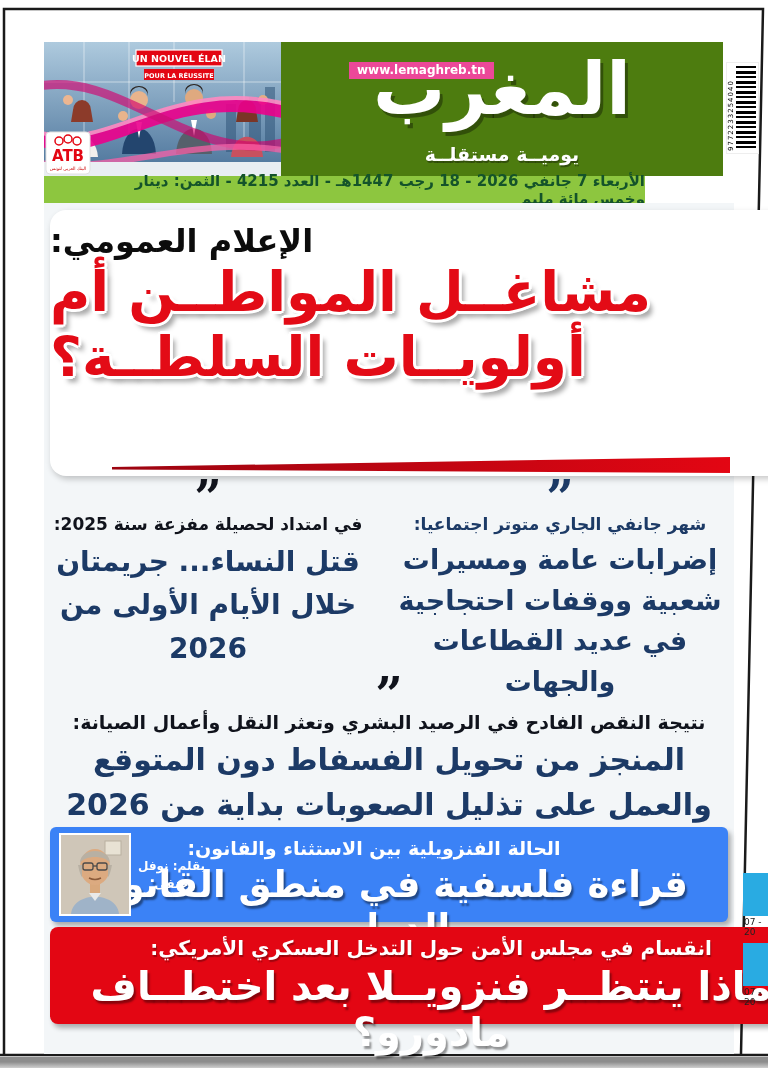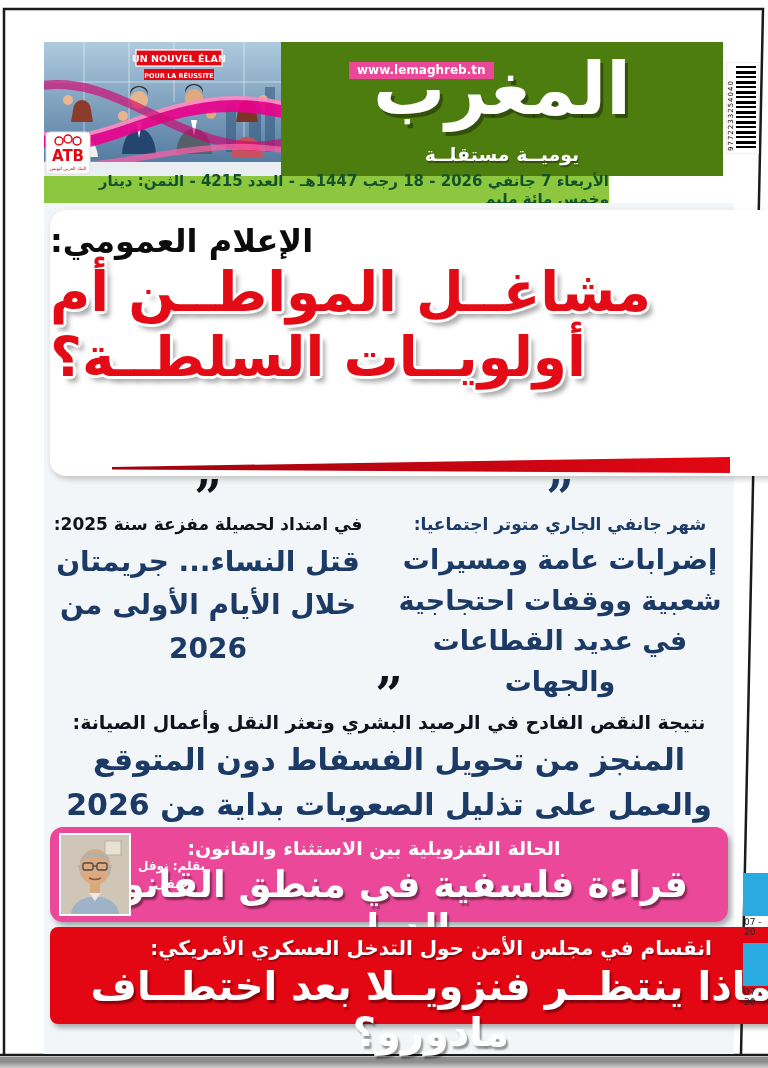--- a/index.html
+++ b/index.html
@@ -23,21 +23,21 @@
   #paper-subtitle{color:#fff;font-weight:bold;font-size:19px;direction:rtl;margin-top:20px;
                text-shadow:1px 2px 0 rgba(0,0,0,.35);}
   #barcode{left:726px;top:62px;width:31px;height:90px;background:#fff;border:1px solid #eee;}
   #barcode-bars{position:absolute;right:2px;top:3px;bottom:3px;width:20px;
      background:repeating-linear-gradient(180deg,#000 0 2px,#fff 2px 5px,#000 5px 8px,#fff 8px 10px);}
   #barcode-digits{position:absolute;left:0;top:2px;height:86px;writing-mode:vertical-rl;
      transform:rotate(180deg);font-size:7px;letter-spacing:1px;color:#000;}
 
   #dateline{left:44px;top:176px;width:565px;height:27px;background:#8dc63f;
             color:#14532a;font-weight:bold;font-size:15px;direction:rtl;
-            display:flex;align-items:center;justify-content:center;}
+            display:flex;align-items:center;justify-content:center;padding-left:36px;}
 
   
   #panel{left:44px;top:203px;width:690px;height:851px;background:#f3f6f8;}
 
   #lead-card{position:absolute;left:6px;top:7px;width:760px;height:266px;background:#fff;
              border-radius:16px;box-shadow:2px 3px 6px rgba(0,0,0,.22);text-align:left;direction:rtl;}
   #lead-kicker{font-size:32px;font-weight:bold;color:#0c0c0c;margin-top:12px;direction:rtl;}
   .lead-line{font-size:55px;font-weight:bold;color:#e30b16;line-height:1.18;direction:rtl;
      text-shadow:-2px -2px 0 #fff,2px -2px 0 #fff,-2px 2px 0 #fff,2px 2px 0 #fff,
                  0 -3px 0 #fff,0 3px 0 #fff,-3px 0 0 #fff,3px 0 0 #fff,
@@ -55,22 +55,22 @@
               flex-direction:row-reverse;justify-content:space-between;text-align:center;}
   #quote-right{width:348px;}
   #quote-right .navy-headline{font-size:27px;line-height:1.5;margin-top:6px;}
   #quote-left{width:328px;}
   #quote-left .navy-headline{font-size:28px;line-height:1.55;margin-top:6px;}
 
   #quote-middle{position:absolute;left:0;top:482px;width:690px;text-align:center;}
   #quote-middle .kicker-dark{font-size:19px;}
   #quote-middle .navy-headline{font-size:30px;line-height:1.5;margin:4px auto 8px;width:648px;}
 
-  #navy-banner{position:absolute;left:6px;top:624px;width:678px;height:95px;background:#ec4899;
-               border-radius:13px;box-shadow:3px 4px 5px rgba(0,0,0,.3);text-align:center;color:#fff;}
+  #navy-banner{position:absolute;left:6px;top:624px;width:678px;height:95px;background:#3b82f6;
+               border-radius:6px;box-shadow:3px 4px 5px rgba(0,0,0,.3);text-align:center;color:#fff;}
   #navy-kicker{font-size:19px;font-weight:bold;direction:rtl;margin:10px 30px 0 0;}
   #navy-headline{font-size:37px;font-weight:bold;direction:rtl;margin-top:4px;
                  text-shadow:2px 3px 2px rgba(0,0,0,.45);}
   #author-photo{position:absolute;left:9px;top:6px;width:72px;height:83px;background:#cfc6b8;
                 border:2px solid #fff;box-sizing:border-box;overflow:hidden;}
   #byline{position:absolute;left:88px;top:30px;font-size:12px;font-weight:bold;
           color:#fff;direction:rtl;text-align:center;line-height:1.5;}
 
   #red-banner{position:absolute;left:6px;top:724px;width:762px;height:97px;background:#e30613;
               border-radius:8px;box-shadow:3px 4px 5px rgba(0,0,0,.3);text-align:center;color:#fff;}

